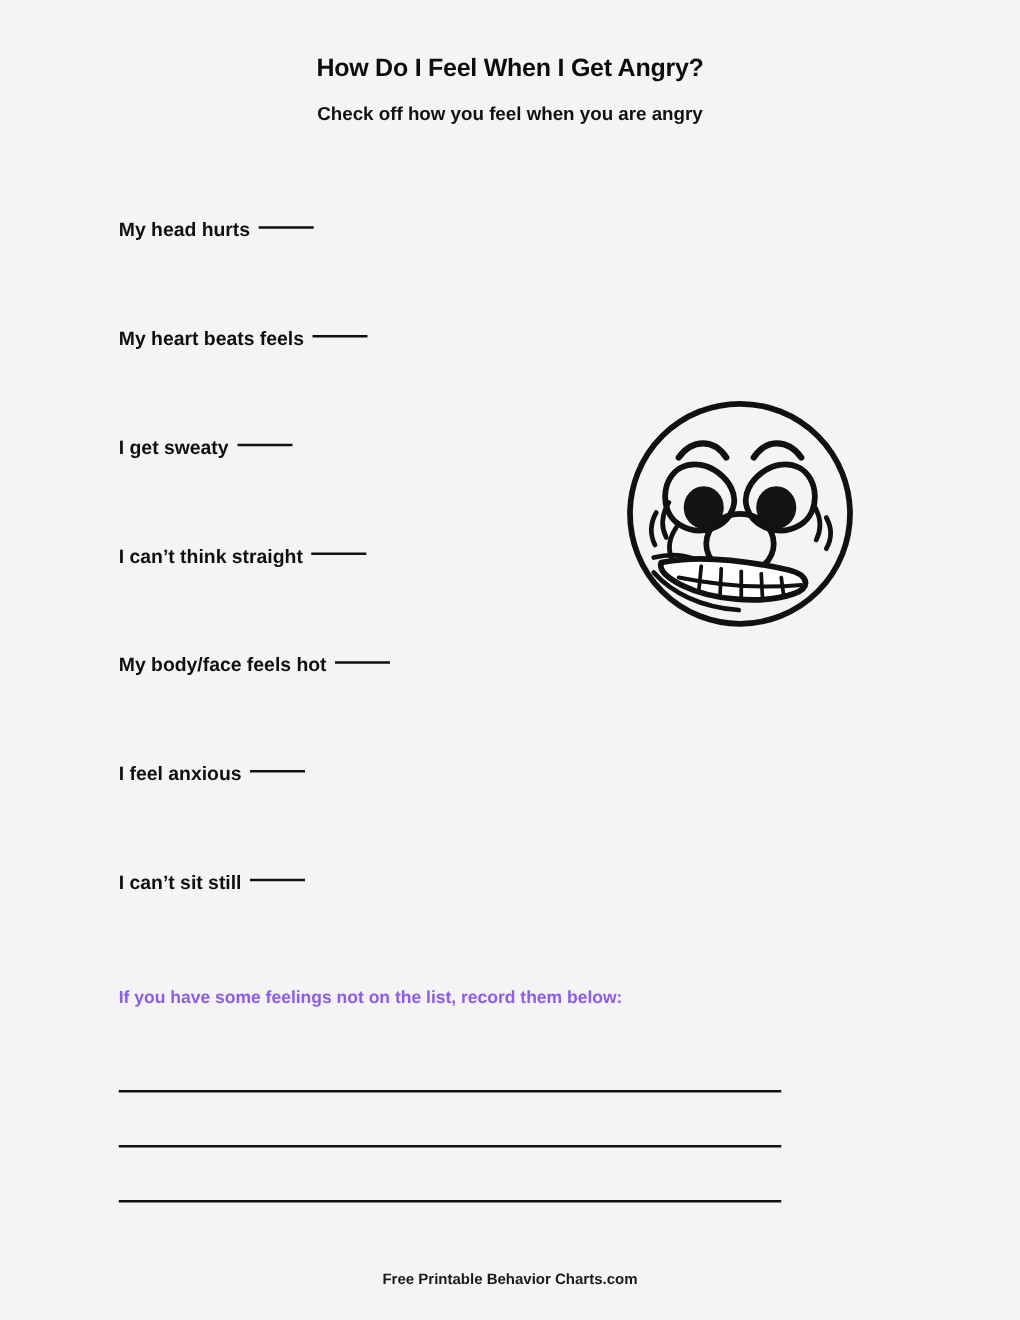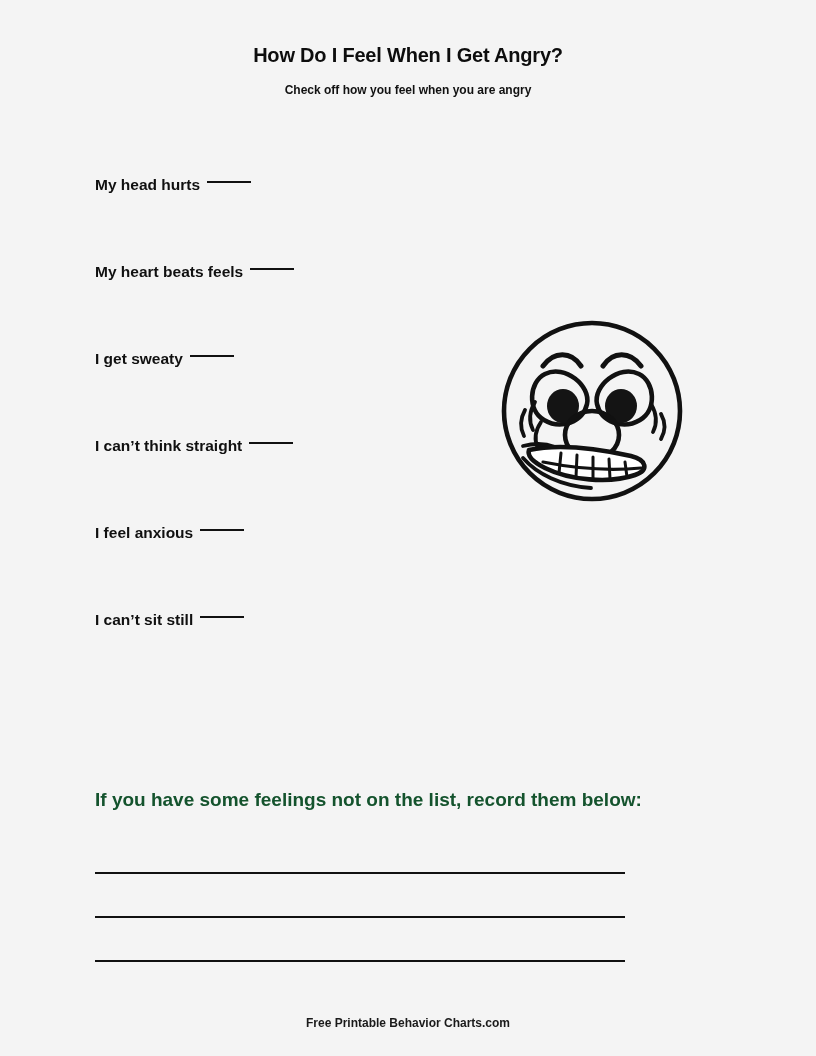--- a/index.html
+++ b/index.html
@@ -33,21 +33,21 @@
     letter-spacing: -0.2px;
     color: #0d0d0d;
     white-space: nowrap;
   }
   .subtitle {
     position: absolute;
     left: 0;
     right: 0;
     top: 83px;
     text-align: center;
-    font-size: 12px;
+    font-size: 15px;
     font-weight: bold;
     color: #111111;
     white-space: nowrap;
   }
 
   
   .checklist {
     position: absolute;
     left: 95px;
     top: 176px;
@@ -71,23 +71,23 @@
     margin-left: 7px;
     border-bottom: 2.2px solid #111111;
     transform: translateY(5px);
   }
 
   
   .prompt {
     position: absolute;
     left: 95px;
     top: 789px;
-    font-size: 19px;
-    font-weight: bold;
-    color: #14532d;
+    font-size: 14px;
+    font-weight: bold;
+    color: #8b5cf6;
     white-space: nowrap;
   }
   .write-lines {
     position: absolute;
     left: 95px;
     top: 830px;
     width: 530px;
   }
   .write-line {
     height: 42px;
@@ -189,20 +189,24 @@
     <div class="check-item">
       <span class="label">I get sweaty</span>
       <span class="blank"></span>
     </div>
 
     <div class="check-item">
       <span class="label">I can’t think straight</span>
       <span class="blank"></span>
     </div>
 
+    <div class="check-item">
+      <span class="label">My body/face feels hot</span>
+      <span class="blank"></span>
+    </div>
 
     <div class="check-item">
       <span class="label">I feel anxious</span>
       <span class="blank"></span>
     </div>
 
     <div class="check-item">
       <span class="label">I can’t sit still</span>
       <span class="blank"></span>
     </div>

